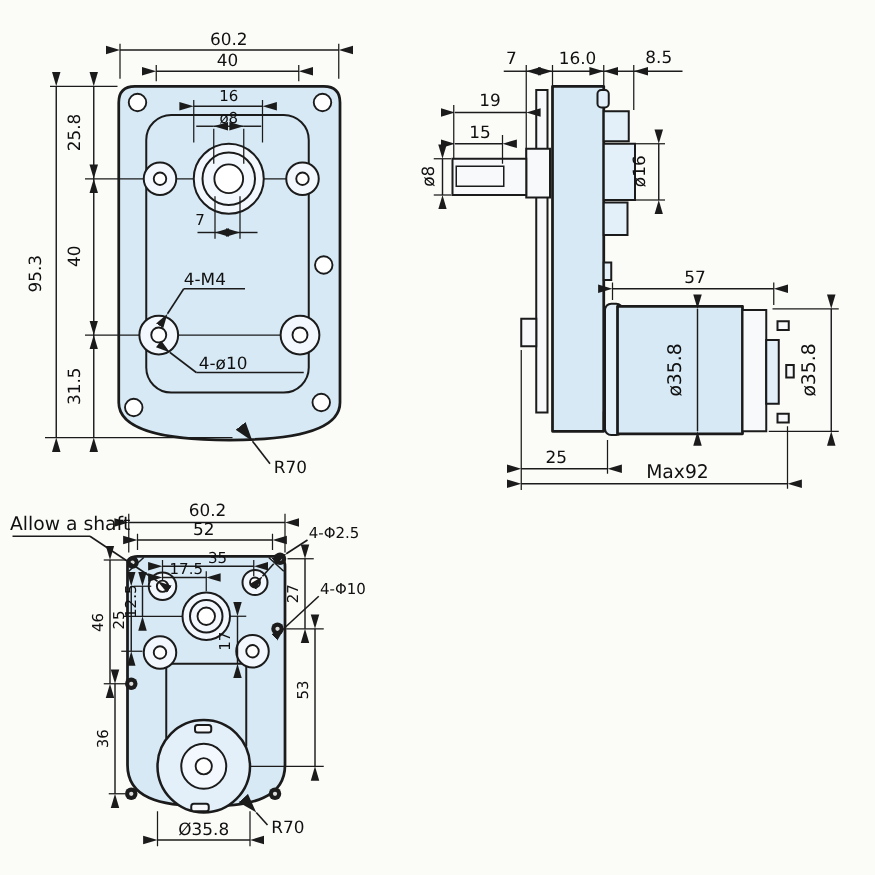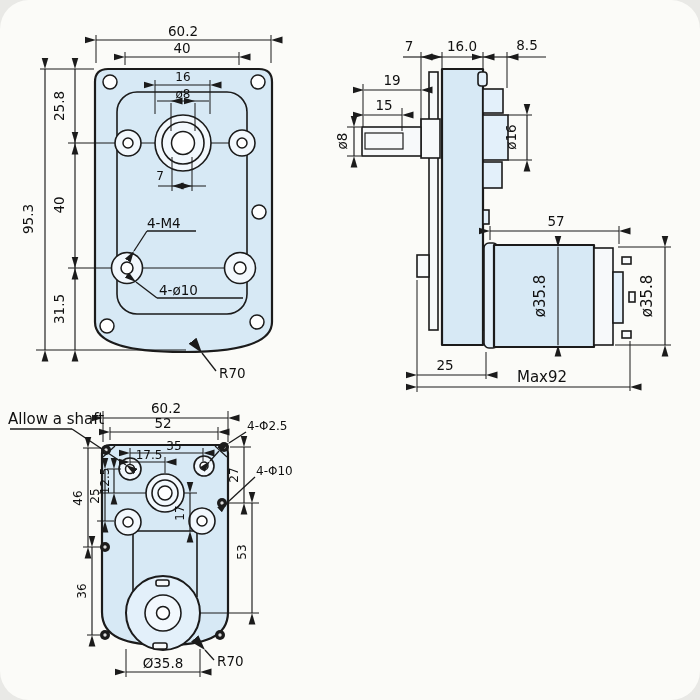--- a/index.html
+++ b/index.html
@@ -1,19 +1,19 @@
 <!DOCTYPE html>
 <html><head>
 <meta charset="utf-8">
 <style>
   html,body{margin:0;padding:0;}
   body{background:#e9e9e6;font-family:"DejaVu Sans",sans-serif;}
   #canvas{
     width:700px;height:700px;margin:0 auto;background:#fbfbf8;
-    position:relative;overflow:hidden;border-radius:29px;
+    position:relative;overflow:hidden;
   }
   svg{display:block;}
   .body-outline{fill:#d7e9f5;stroke:#1b1b1b;stroke-width:2.2;stroke-linejoin:round;}
   .part{fill:#e3f0fa;stroke:#1b1b1b;stroke-width:1.6;}
   .part-white{fill:#f7f9fa;stroke:#1b1b1b;stroke-width:1.6;}
   .detail{fill:none;stroke:#1b1b1b;stroke-width:1.6;}
   .detail-thin{fill:none;stroke:#1b1b1b;stroke-width:1.2;}
   .hole{fill:#f2f8fd;stroke:#1b1b1b;stroke-width:1.6;}
   .hole-inner{fill:#ffffff;stroke:#1b1b1b;stroke-width:1.5;}
   .dim{stroke:#1b1b1b;stroke-width:1.15;fill:none;}

